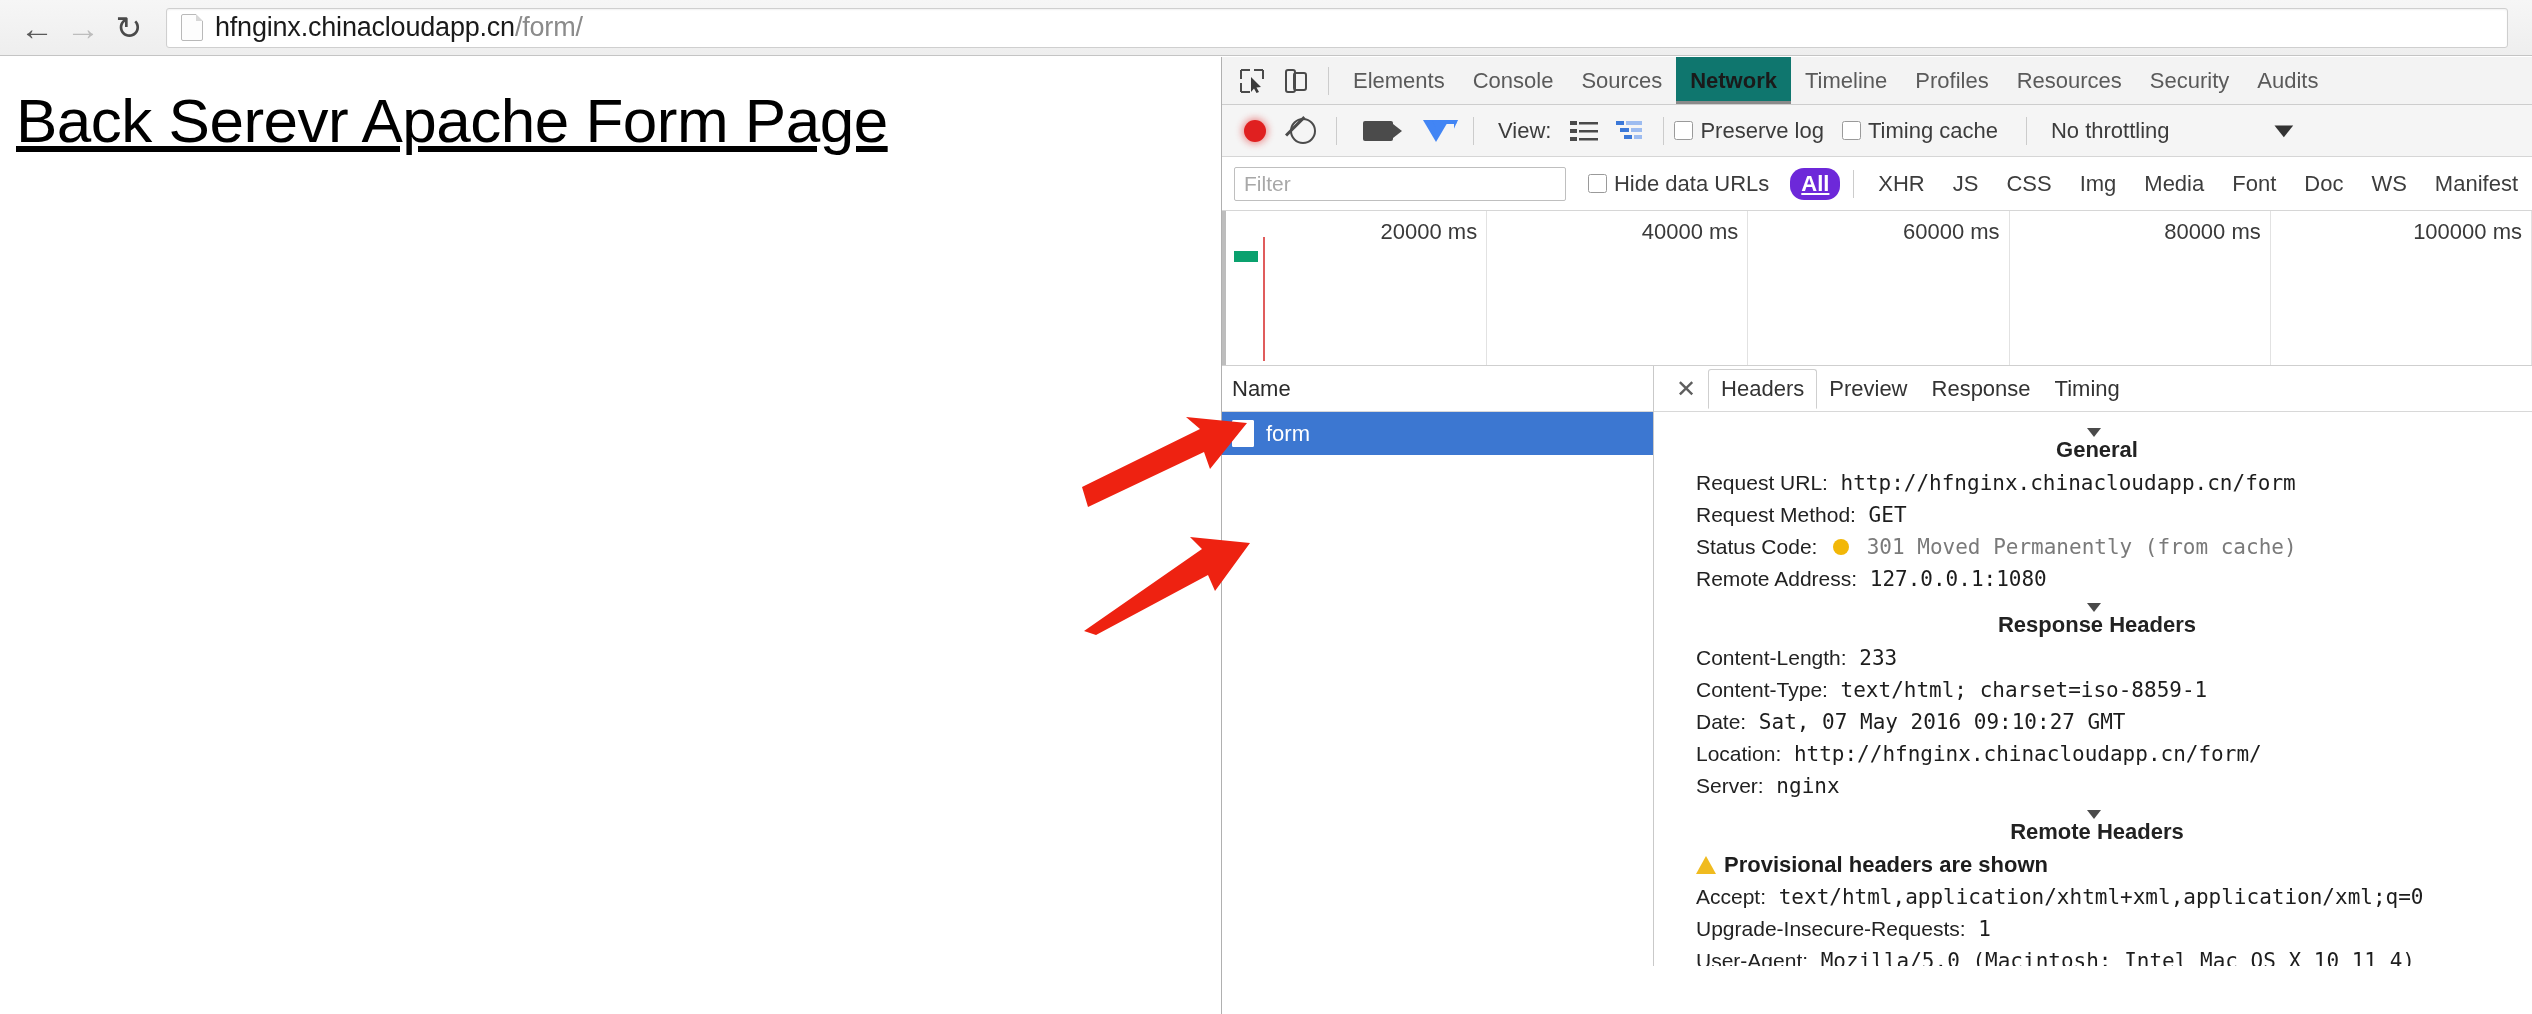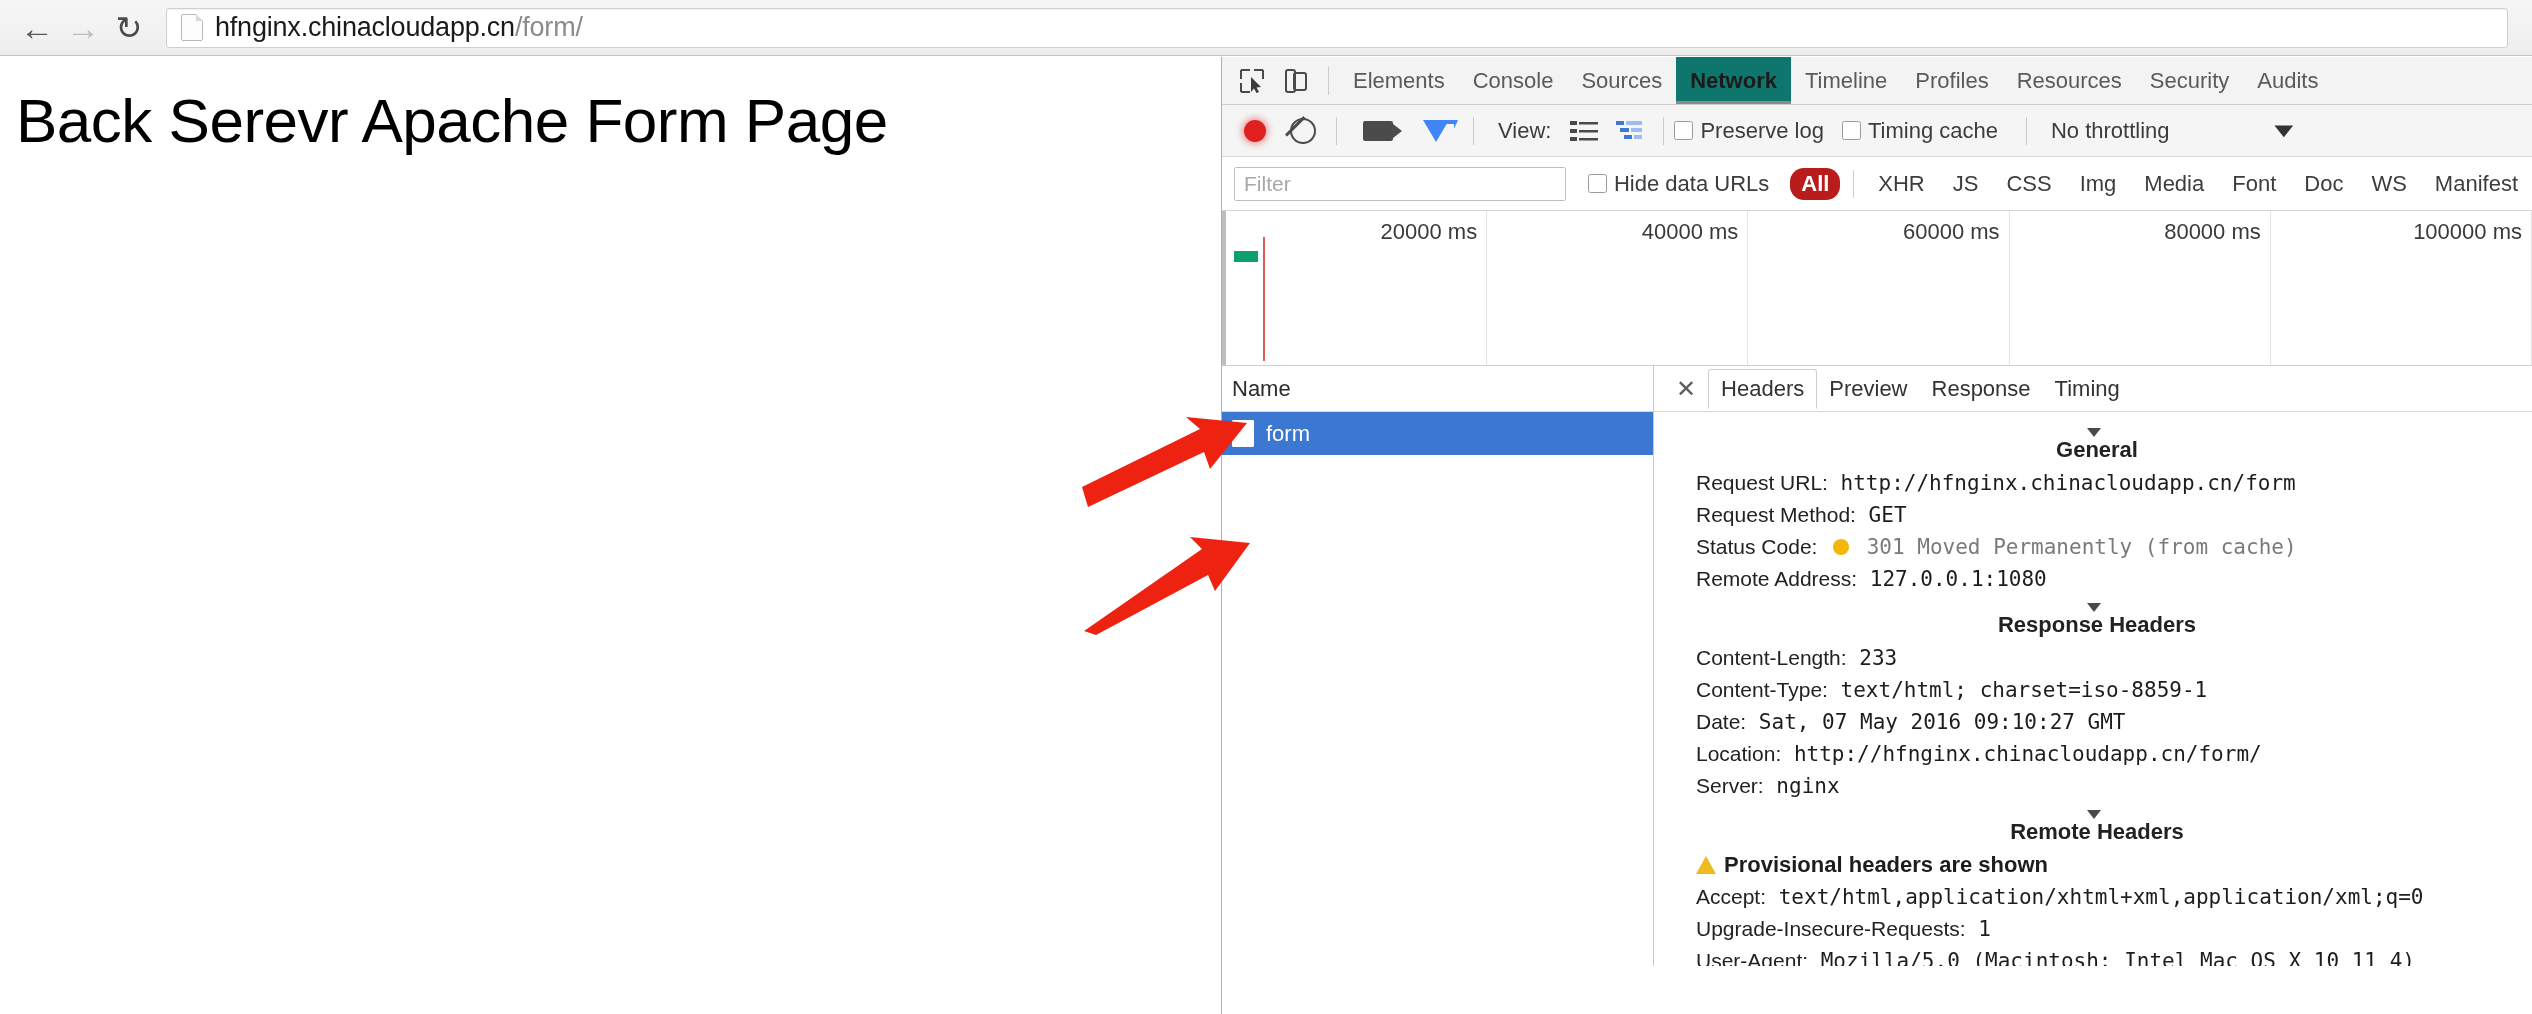--- a/index.html
+++ b/index.html
@@ -62,20 +62,21 @@
     white-space: nowrap;
   }
   #url-text .dim { color: #8b8b8b; }
 
   
   #page-viewport {
     position: absolute; left: 0; top: 57px;
     width: 1221px; height: 819px;
     background: #fff;
     overflow: hidden;
+    text-decoration: underline;
   }
   #page-heading {
     margin: 28px 0 0 16px;
     font-size: 62px;
     font-weight: 400;
     color: #000;
     white-space: nowrap;
     letter-spacing: -0.5px;
   }
 
@@ -199,21 +200,21 @@
     font-family: "Liberation Sans", sans-serif;
   }
   #filter-input::placeholder { color: #a8a8a8; }
   #hide-data-urls-wrap { margin-left: 22px; }
   .type-pill {
     font-size: 22px; color: #3d3d3d;
     padding: 3px 11px; margin: 0 3px;
     border-radius: 14px;
     white-space: nowrap;
   }
-  .type-pill.active { background: #b91c1c; color: #fff; font-weight: 600; }
+  .type-pill.active { background: #6d28d9; color: #fff; font-weight: 600; text-decoration: underline; }
 
   
   #network-overview {
     height: 155px;
     background: #fff;
     border-bottom: 1px solid #cfcfcf;
     position: relative;
     display: flex;
   }
   #overview-gutter { width: 4px; background: #bdbdbd; height: 100%; flex:none; }

